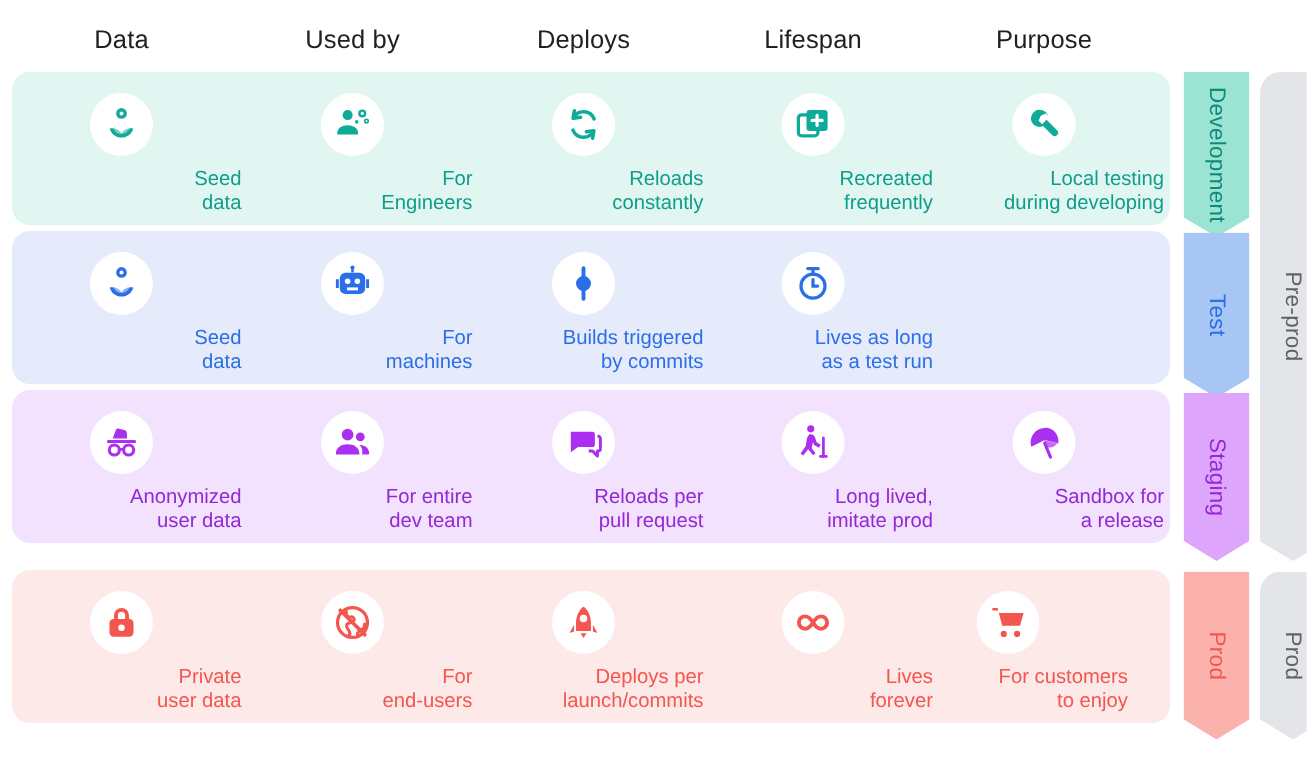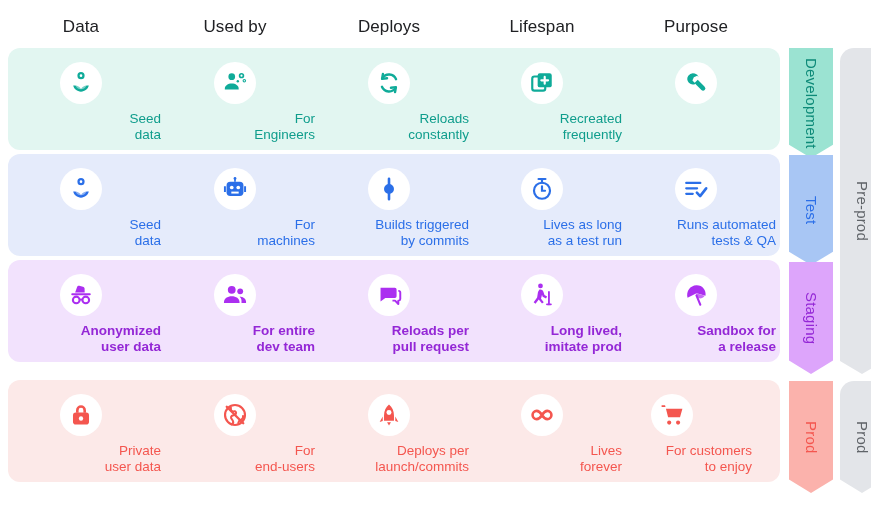--- a/index.html
+++ b/index.html
@@ -43,21 +43,21 @@
   }
   .bubble svg{display:block;}
   .cell-label{
     font-size:13.5px;line-height:15.5px;
     white-space:pre-line;
   }
 
   
   .dev-txt     {color:#0f9d8c;}
   .test-txt    {color:#2b6fe8;}
-  .staging-txt {color:#9427d6;font-weight:bold;}
+  .staging-txt {color:#9427d6;}
   .prod-txt    {color:#f4564f;}
 
   
   .rail{
     position:absolute;
     display:flex;align-items:center;justify-content:center;
   }
   .rail span{
     writing-mode:vertical-rl;
     font-size:15px;
@@ -158,20 +158,22 @@
 frequently</div>
   </div>
 
   <div class="cell" style="left:696px;top:62px">
     <div class="bubble">
       <svg width="26" height="26" viewBox="0 0 24 24" fill="#0fab99">
         <path d="M13.6 9.1 20 15.5a2.1 2.1 0 0 1-3 3l-6.4-6.4z"></path>
         <path d="M10.9 3.2a5.3 5.3 0 0 0-5.5 8.6 5.3 5.3 0 0 0 6.3.9l-3-3 1.3-3.1 3.1-1.3 1.4 1.4a5.3 5.3 0 0 0-3.6-3.5z"></path>
       </svg>
     </div>
+    <div class="cell-label dev-txt">Local testing
+during developing</div>
   </div>
 
   <div class="band test"></div>
 
   <div class="cell" style="left:81px;top:168px">
     <div class="bubble">
       <svg width="26" height="26" viewBox="0 0 24 24" fill="#2b6fe8">
         <circle cx="12" cy="5.2" r="3.3"></circle>
           <circle cx="12" cy="5.2" r="1.2" fill="#fff"></circle>
         <path d="M12 20c-3.6 0-6.5-2.4-7.2-5.6 3.2-.6 5.9.7 7.2 3.1 1.3-2.4 4-3.7 7.2-3.1C18.5 17.6 15.6 20 12 20z"></path>
@@ -215,30 +217,20 @@
         <circle cx="12" cy="13.6" r="7.4"></circle>
         <path d="M12 9.6v4h2.8"></path>
         <path d="M8.8 2.8h6.4"></path>
         <path d="M12 2.8v3.4"></path>
       </svg>
     </div>
     <div class="cell-label test-txt">Lives as long
 as a test run</div>
   </div>
 
-  <div class="cell" style="left:696px;top:168px">
-    <div class="bubble">
-      <svg width="26" height="26" viewBox="0 0 24 24" fill="none" stroke="#2b6fe8" stroke-width="2.1" stroke-linecap="round">
-        <path d="M3 6.4h13M3 11.4h10M3 16.4h6"></path>
-        <path d="M12.8 15.4l3 3.2 5.6-7.2" stroke-width="2.4" stroke-linejoin="round"></path>
-      </svg>
-    </div>
-    <div class="cell-label test-txt">Runs automated
-tests &amp; QA</div>
-  </div>
 
   <div class="band staging"></div>
 
   <div class="cell" style="left:81px;top:274px">
     <div class="bubble">
       <svg width="26" height="26" viewBox="0 0 24 24" fill="#ab2ff0">
         <path d="M6.6 9.6 8.4 4.6c.3-.9 1.1-1.3 2-1.1l3.4.8c.9.2 1.5.9 1.5 1.8l.1 3.5z"></path>
         <rect x="3" y="10.4" width="18" height="1.9" rx=".95"></rect>
         <circle cx="7.6" cy="16.6" r="3.1" fill="none" stroke="#ab2ff0" stroke-width="1.9"></circle>
         <circle cx="16.4" cy="16.6" r="3.1" fill="none" stroke="#ab2ff0" stroke-width="1.9"></circle>

